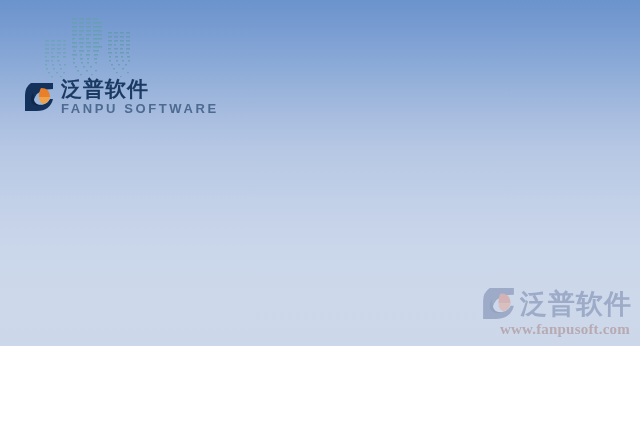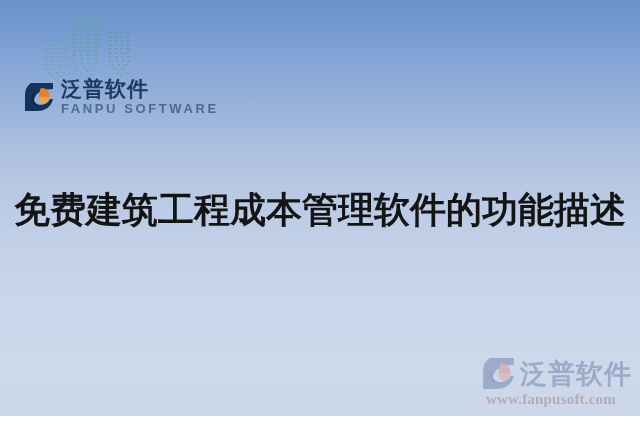--- a/index.html
+++ b/index.html
@@ -7,21 +7,21 @@
     padding: 0;
     background: #ffffff;
   }
   body {
     font-family: "Liberation Sans", sans-serif;
   }
 
   #banner {
     position: relative;
     width: 640px;
-    height: 416px;
+    height: 346px;
     overflow: hidden;
     background: linear-gradient(to bottom,
         #6b93cc 0%,
         #7a9dd2 9%,
         #8fadd8 21%,
         #a7bcdf 33%,
         #b7c8e4 44%,
         #c2d0e8 58%,
         #cad6ea 72%,
         #cdd8ea 86%,
@@ -112,21 +112,21 @@
     letter-spacing: 1px;
     line-height: 1;
   }
   #watermark .wm-url {
     font-family: "Liberation Serif", serif;
     font-size: 15px;
     font-weight: 700;
     color: #a98a8a;
     letter-spacing: 0.2px;
     margin-top: 1px;
-    margin-right: 16px;
+    margin-right: 2px;
   }
 </style>
 </head>
 <body>
 
 <div id="banner">
 
   <div id="skyline">
     <svg width="100" height="72" viewBox="0 0 100 72" xmlns="http://www.w3.org/2000/svg">
       <defs>
@@ -297,21 +297,20 @@
         <path d="M30 30 L52 30 Q50 42 38 44 Q30 40 30 30 Z" fill="#f0a24a"></path>
         <path d="M18 22 Q10 36 18 44 Q26 50 36 46 Q22 46 20 36 Q19 28 18 22 Z" fill="#0f2748"></path>
       </svg>
     </span>
     <span class="wordmark">
       <span class="cn">泛普软件</span>
       <span class="en">FANPU SOFTWARE</span>
     </span>
   </div>
 
-  <div id="headline">免费建筑工程成本管理软件的功能描述</div>
 
   <div id="watermark">
     <div class="wm-top">
       <span class="wm-mark-wrap">
         <svg class="wm-mark" viewBox="0 0 60 60" xmlns="http://www.w3.org/2000/svg">
           <path d="M14 2 L58 2 L58 14 Q30 14 22 30 Q14 46 30 46 Q46 46 52 34 L58 34 Q52 58 26 58 L2 58 L2 26 Q2 10 14 2 Z" fill="#7b8cb0"></path>
           <path d="M34 12 Q52 12 52 30 L30 30 Q30 18 34 12 Z" fill="#d99a90"></path>
           <path d="M30 30 L52 30 Q50 42 38 44 Q30 40 30 30 Z" fill="#e3ada2"></path>
           <path d="M18 22 Q10 36 18 44 Q26 50 36 46 Q22 46 20 36 Q19 28 18 22 Z" fill="#6c7ea4"></path>
         </svg>

